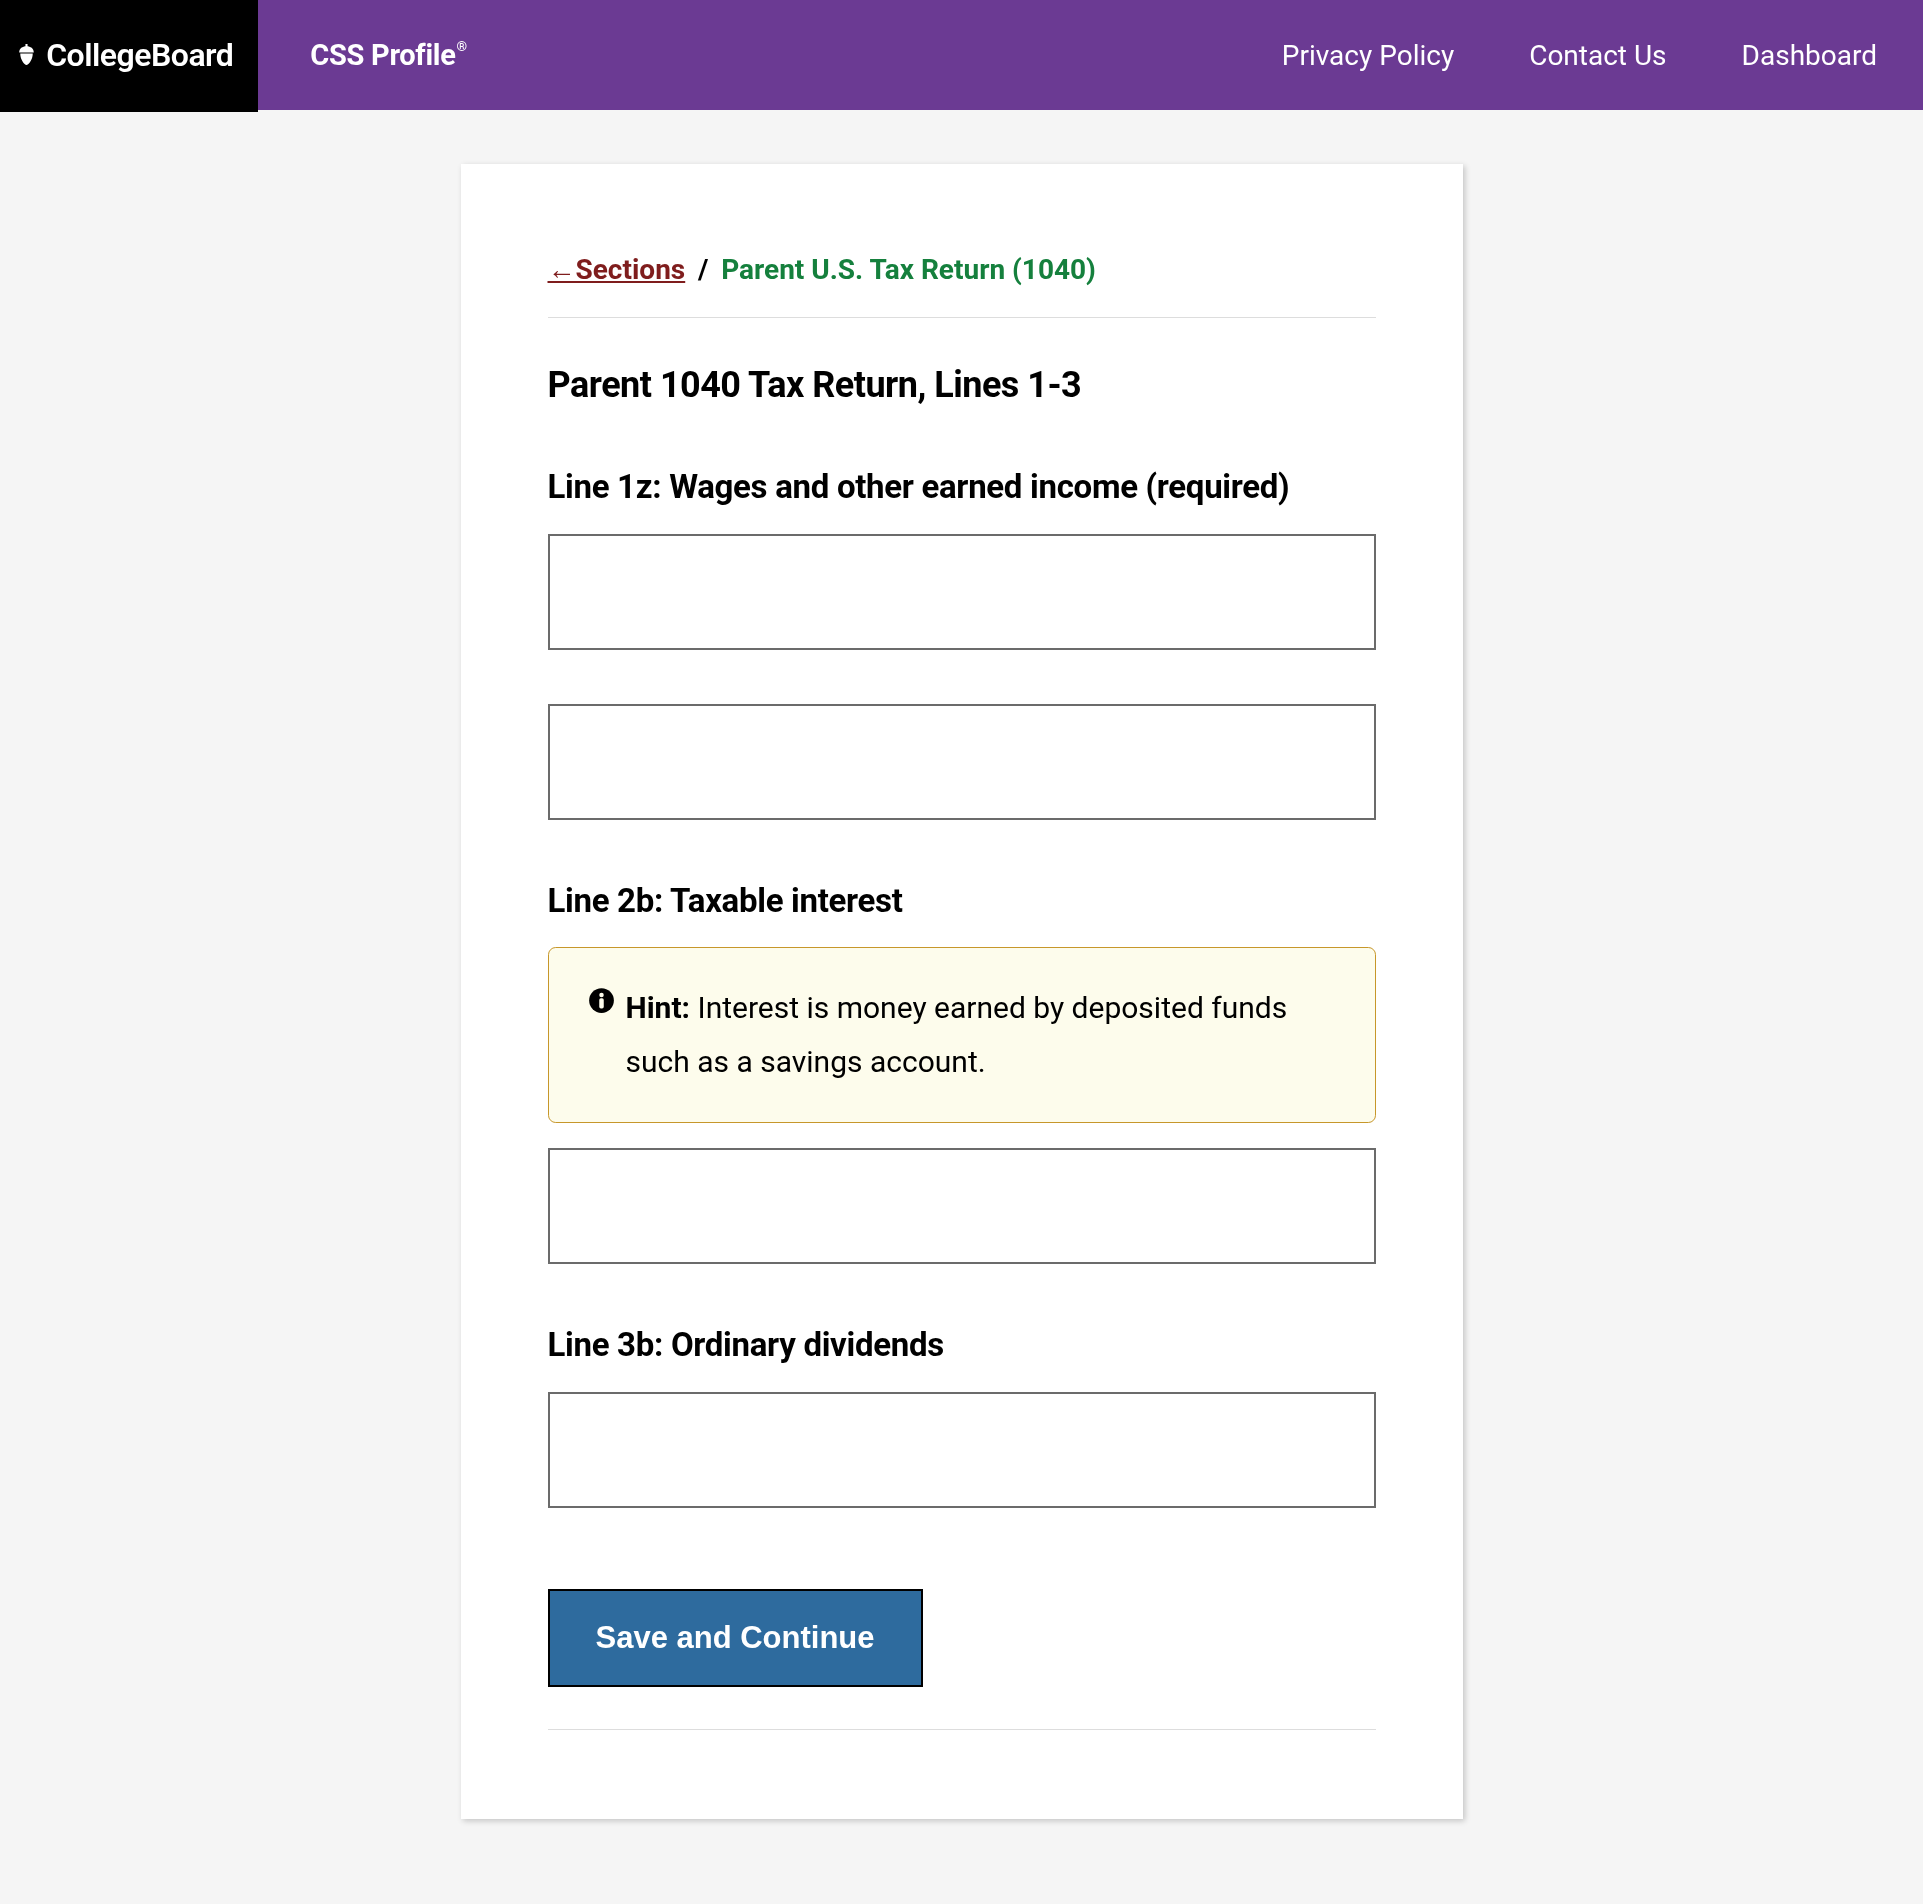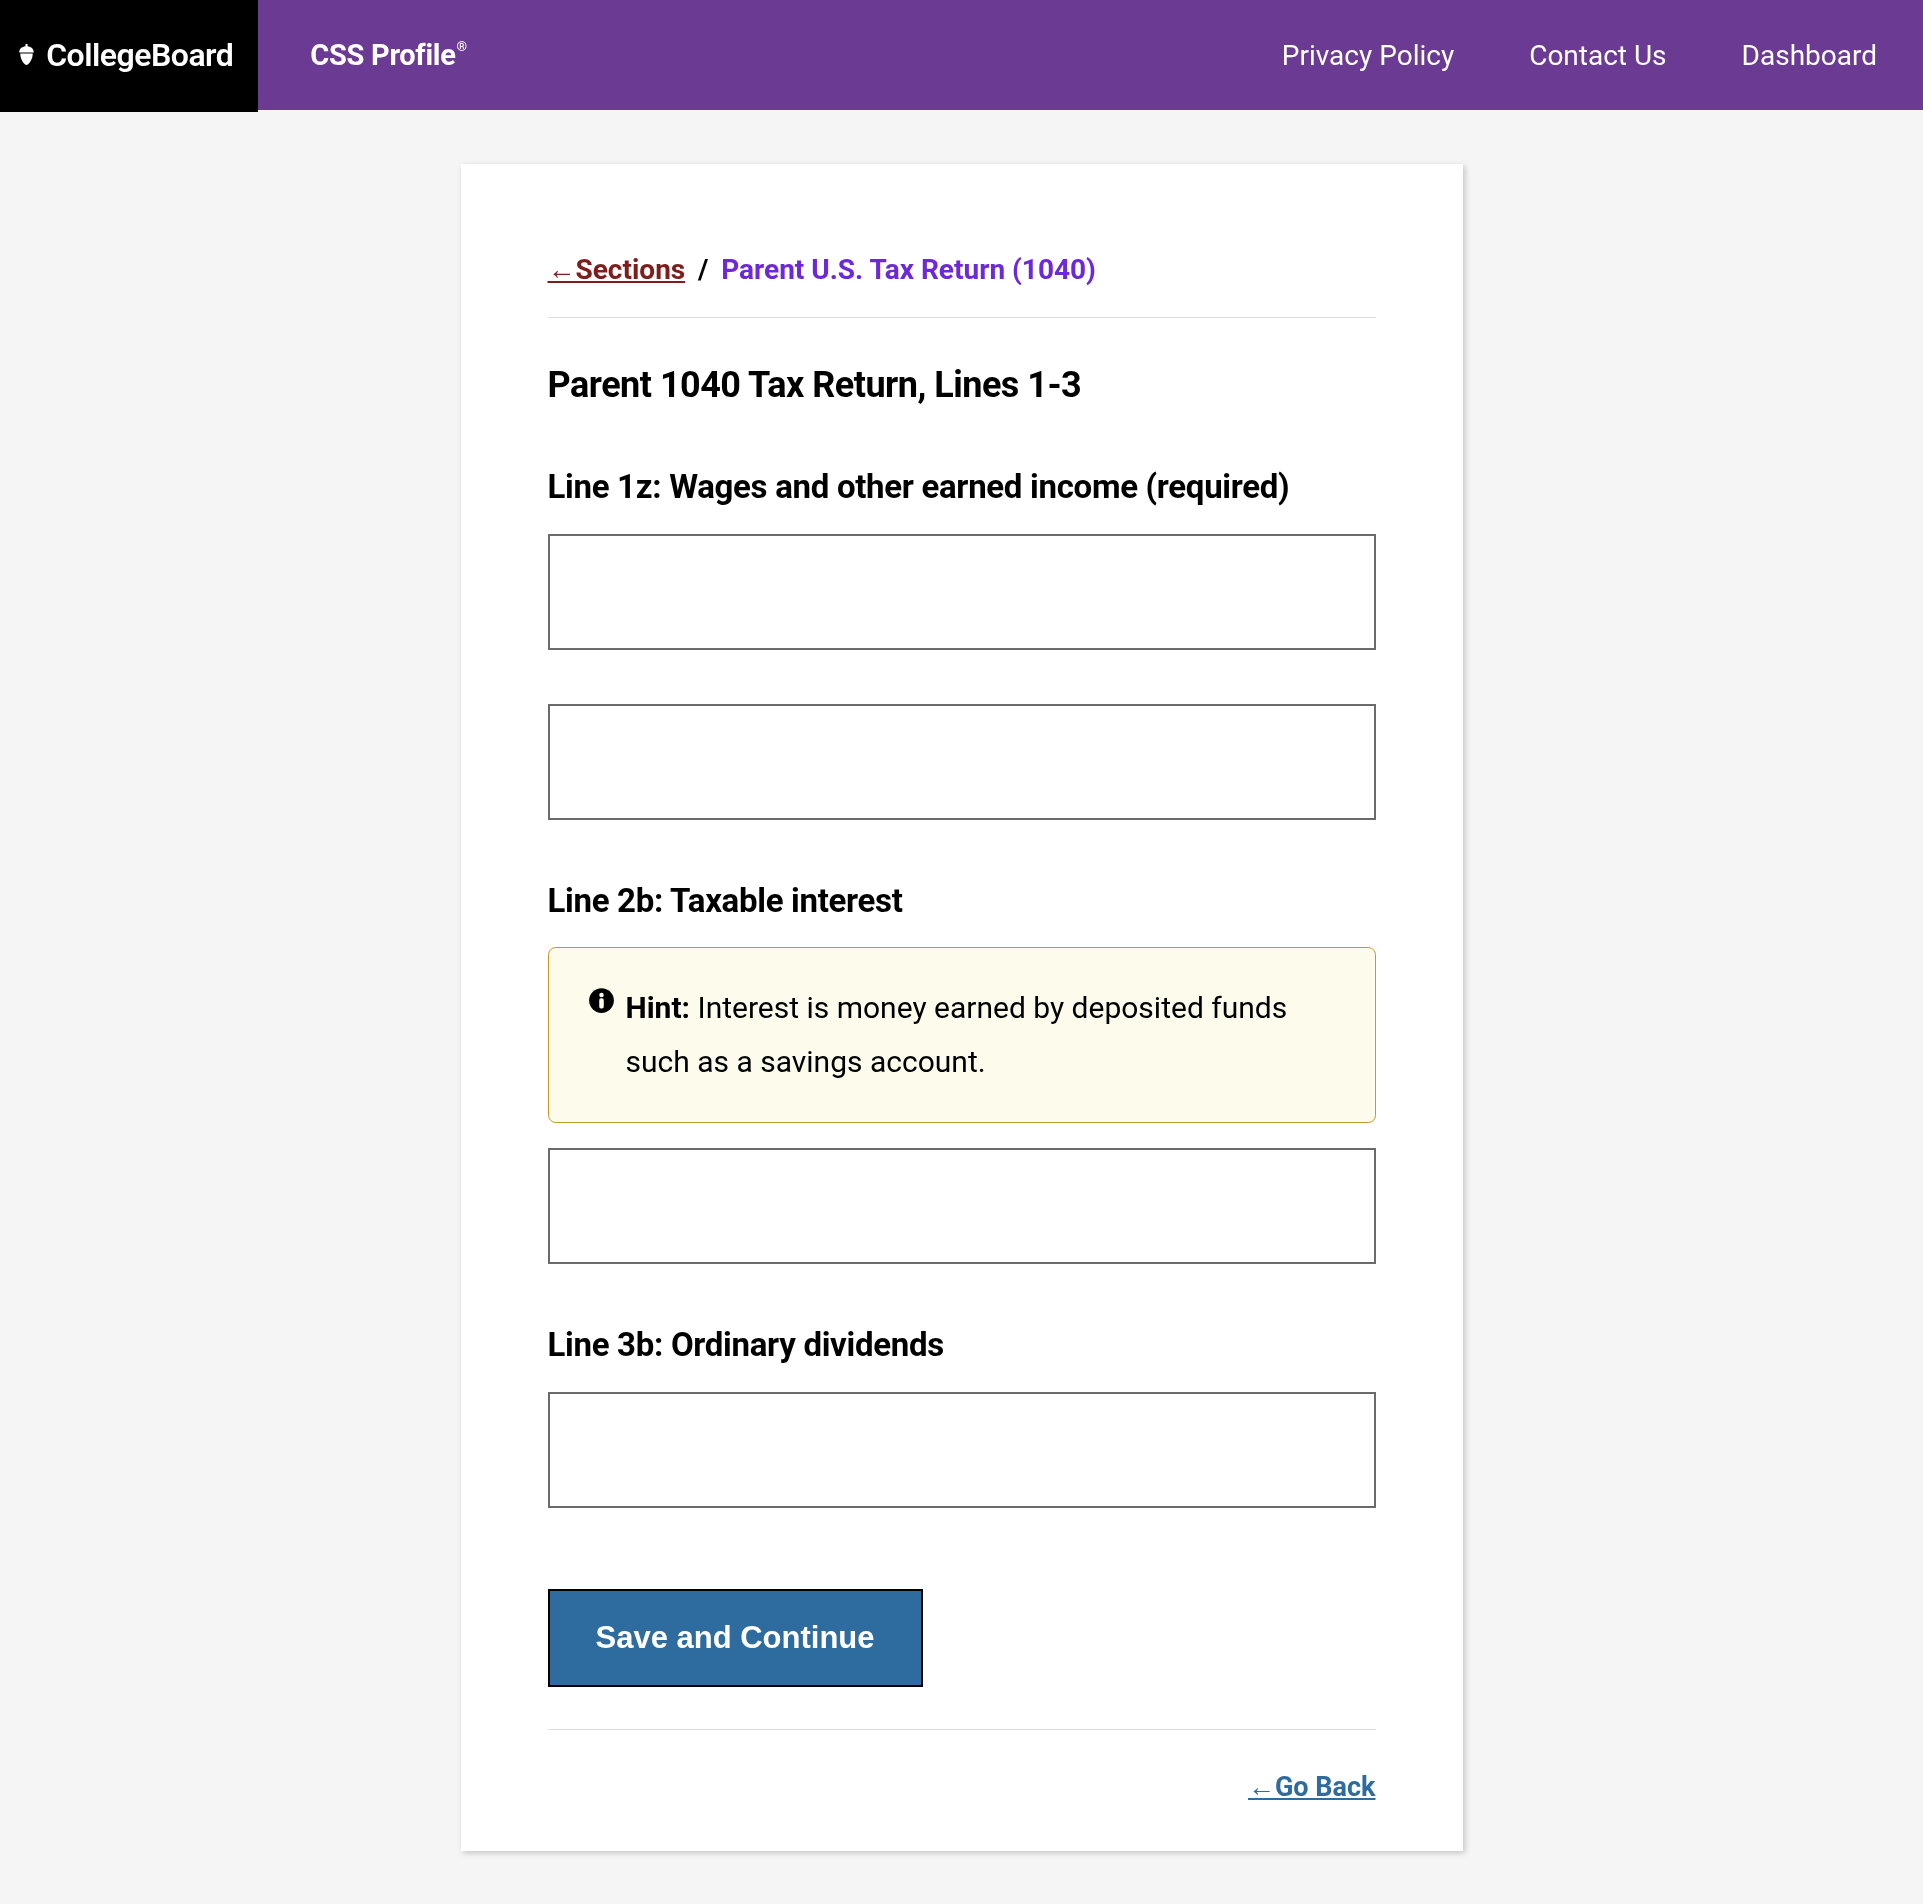--- a/index.html
+++ b/index.html
@@ -78,21 +78,21 @@
     }
     .breadcrumb-link {
       color: #7f1d1d;
       text-decoration: underline;
     }
     .breadcrumb-sep {
       color: #000;
       margin: 0 5.8px;
     }
     .breadcrumb-current {
-      color: #6d28d9;
+      color: #15803d;
     }
     .page-title {
       font-size: 36px;
       font-weight: 700;
       margin-bottom: 54px;
       letter-spacing: -0.5px;
     }
     .field-label {
       font-size: 33px;
       font-weight: 700;
@@ -216,18 +216,15 @@
 
   <div>
     <div class="field-label">Line 3b: Ordinary dividends</div>
     <input type="text" class="text-input" value="" style="">
   </div>
 
   <button class="save-button">Save and Continue</button>
 
   <hr class="footer-divider">
 
-  <div class="go-back-row">
-    <a class="go-back-link">←Go Back</a>
-  </div>
 
 </main>
 
 
 </body></html>

